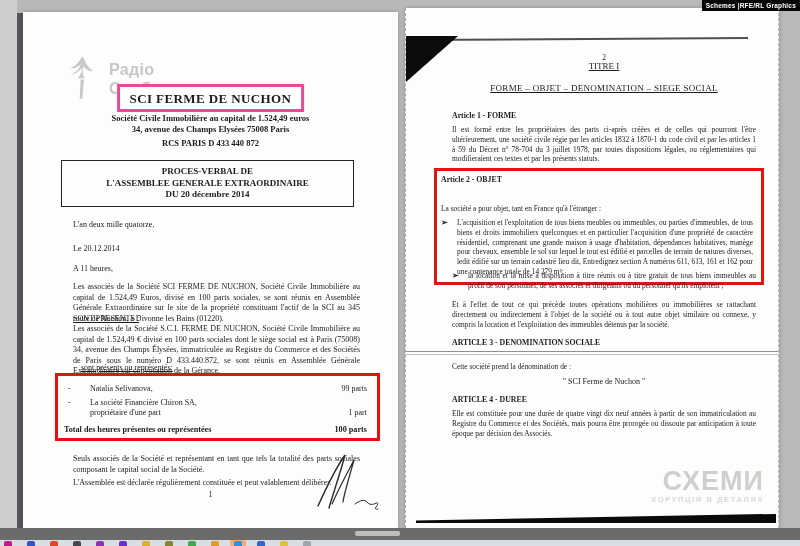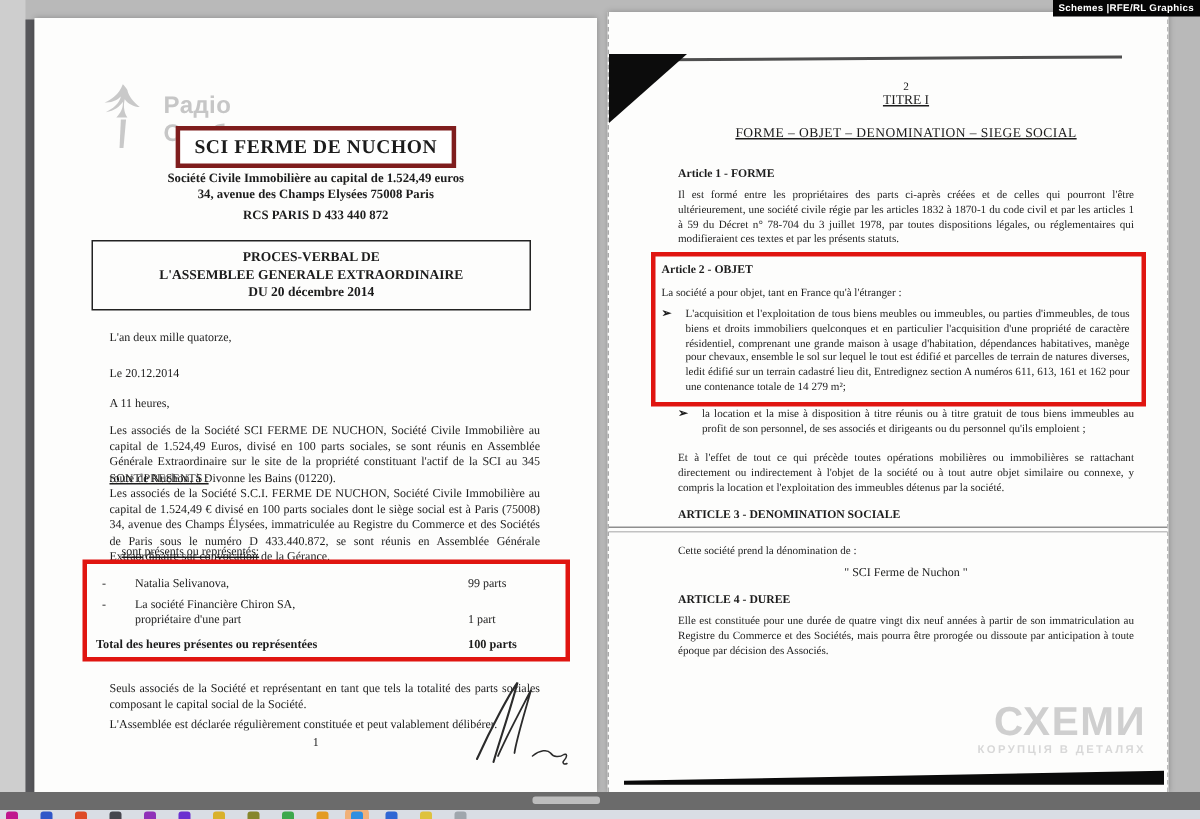--- a/index.html
+++ b/index.html
@@ -15,32 +15,32 @@
   .page-right{left:405px;top:8px;width:372px;height:520px;border-left:1px dashed #aaa;border-right:1px dashed #bbb;}
   .doc{color:#1c1c1c;}
   .jus{text-align:justify;}
   .ctr{text-align:center;}
   .bold{font-weight:normal;}
   .und{text-decoration:underline;}
   
   .brand{position:absolute;left:38px;top:42px;color:#c6c6c6;display:flex;align-items:center;gap:8px;}
   .brand-text{font:600 16px/19px "Liberation Sans",sans-serif;letter-spacing:.3px;}
   .title-redbox{position:absolute;top:72px;left:50%;transform:translateX(-50%);
-    border:3px solid #7f1d1d;padding:2px 10px;background:#fff;white-space:nowrap;}
+    border:3px solid #ec4899;padding:2px 10px;background:#fff;white-space:nowrap;}
   .company-title{font-size:13px;font-weight:bold;letter-spacing:.4px;}
   .subtitles{position:absolute;top:101px;left:0;right:0;font-size:8.5px;font-weight:bold;line-height:10.5px;}
   .rcs{position:absolute;top:126px;left:0;right:0;font-size:8.5px;font-weight:bold;}
   .minutes-box{position:absolute;top:148px;left:38px;right:44px;border:1.2px solid #222;
     padding:5px 4px;font-size:9px;font-weight:bold;line-height:11.5px;}
   .lp-body{position:absolute;left:50px;right:38px;font-size:8px;line-height:10.5px;}
   .redbox-shareholders{position:absolute;left:32px;right:18px;top:361px;border:3px solid #e01510;padding:4px 10px 3px 10px;}
   .sh-row{display:flex;font-size:8px;line-height:10px;margin-top:4px;}
   .sh-dash{width:22px;}
   .sh-main{flex:1;}
-  .sh-shares{width:55px;align-self:flex-end;}
+  .sh-shares{width:55px;text-align:right;align-self:flex-end;}
   .total-row{display:flex;font-weight:bold;font-size:8.2px;margin:7px 0 1px -4px;}
   .total-row .sh-main{flex:1;}
   .pagenum-l{position:absolute;left:0;right:0;top:478px;text-align:center;font-size:8px;}
   .signature{position:absolute;right:18px;top:440px;}
   
   .corner-wedge{position:absolute;left:0;top:28px;width:0;height:0;
     border-top:46px solid #0c0c0c;border-right:52px solid transparent;}
   .scanline-top{position:absolute;left:4px;right:30px;top:30px;height:2px;background:#4f4f4f;transform:rotate(-.35deg);}
   .rp-body{position:absolute;left:46px;right:22px;font-size:7.4px;line-height:9.8px;}
   .rp-head{font-weight:bold;font-size:7.8px;}
@@ -159,21 +159,21 @@
 
     <div class="rp-body ctr" style="top:45px;font-size:7.5px;">2</div>
     <div class="rp-body ctr bold und" style="top:54px;font-size:9px;">TITRE I</div>
     <div class="rp-body ctr bold und" style="top:76px;font-size:9px;letter-spacing:.3px;">FORME – OBJET – DENOMINATION – SIEGE SOCIAL</div>
 
     <div class="rp-body rp-head" style="top:103px;">Article 1 - FORME</div>
     <div class="rp-body jus" style="top:117px;">Il est formé entre les propriétaires des parts ci-après créées et de celles qui pourront l'être ultérieurement, une société civile régie par les articles 1832 à 1870-1 du code civil et par les articles 1 à 59 du Décret n° 78-704 du 3 juillet 1978, par toutes dispositions légales, ou réglementaires qui modifieraient ces textes et par les présents statuts.</div>
 
     <div class="redbox-objet">
       <div class="rp-head">Article 2 - OBJET</div>
-      <div style="margin-top:6px;font-size:7.4px;">La société a pour objet, tant en France qu'à l'étranger :</div>
+      <div style="margin-top:20px;font-size:7.4px;">La société a pour objet, tant en France qu'à l'étranger :</div>
       <div class="bullet-row">
         <span class="bullet-glyph">➢</span>
         <span class="bullet-text">L'acquisition et  l'exploitation de tous biens meubles ou immeubles, ou parties d'immeubles, de tous biens et droits immobiliers quelconques et en particulier l'acquisition d'une propriété de caractère résidentiel, comprenant une grande maison à usage d'habitation, dépendances habitatives, manège pour chevaux, ensemble le sol sur lequel le tout est édifié et parcelles de terrain de natures diverses, ledit édifié sur un terrain cadastré lieu dit, Entredignez section A numéros 611, 613, 161 et 162 pour une contenance totale de 14 279 m²;</span>
       </div>
     </div>
 
     <div class="rp-body" style="top:263px;">
       <div class="bullet-row" style="margin-top:0;">
         <span class="bullet-glyph">➢</span>
         <span class="bullet-text">la location et la mise à disposition à titre réunis ou à titre gratuit de tous biens immeubles au profit de son personnel, de ses associés et dirigeants ou du personnel qu'ils emploient ;</span>

